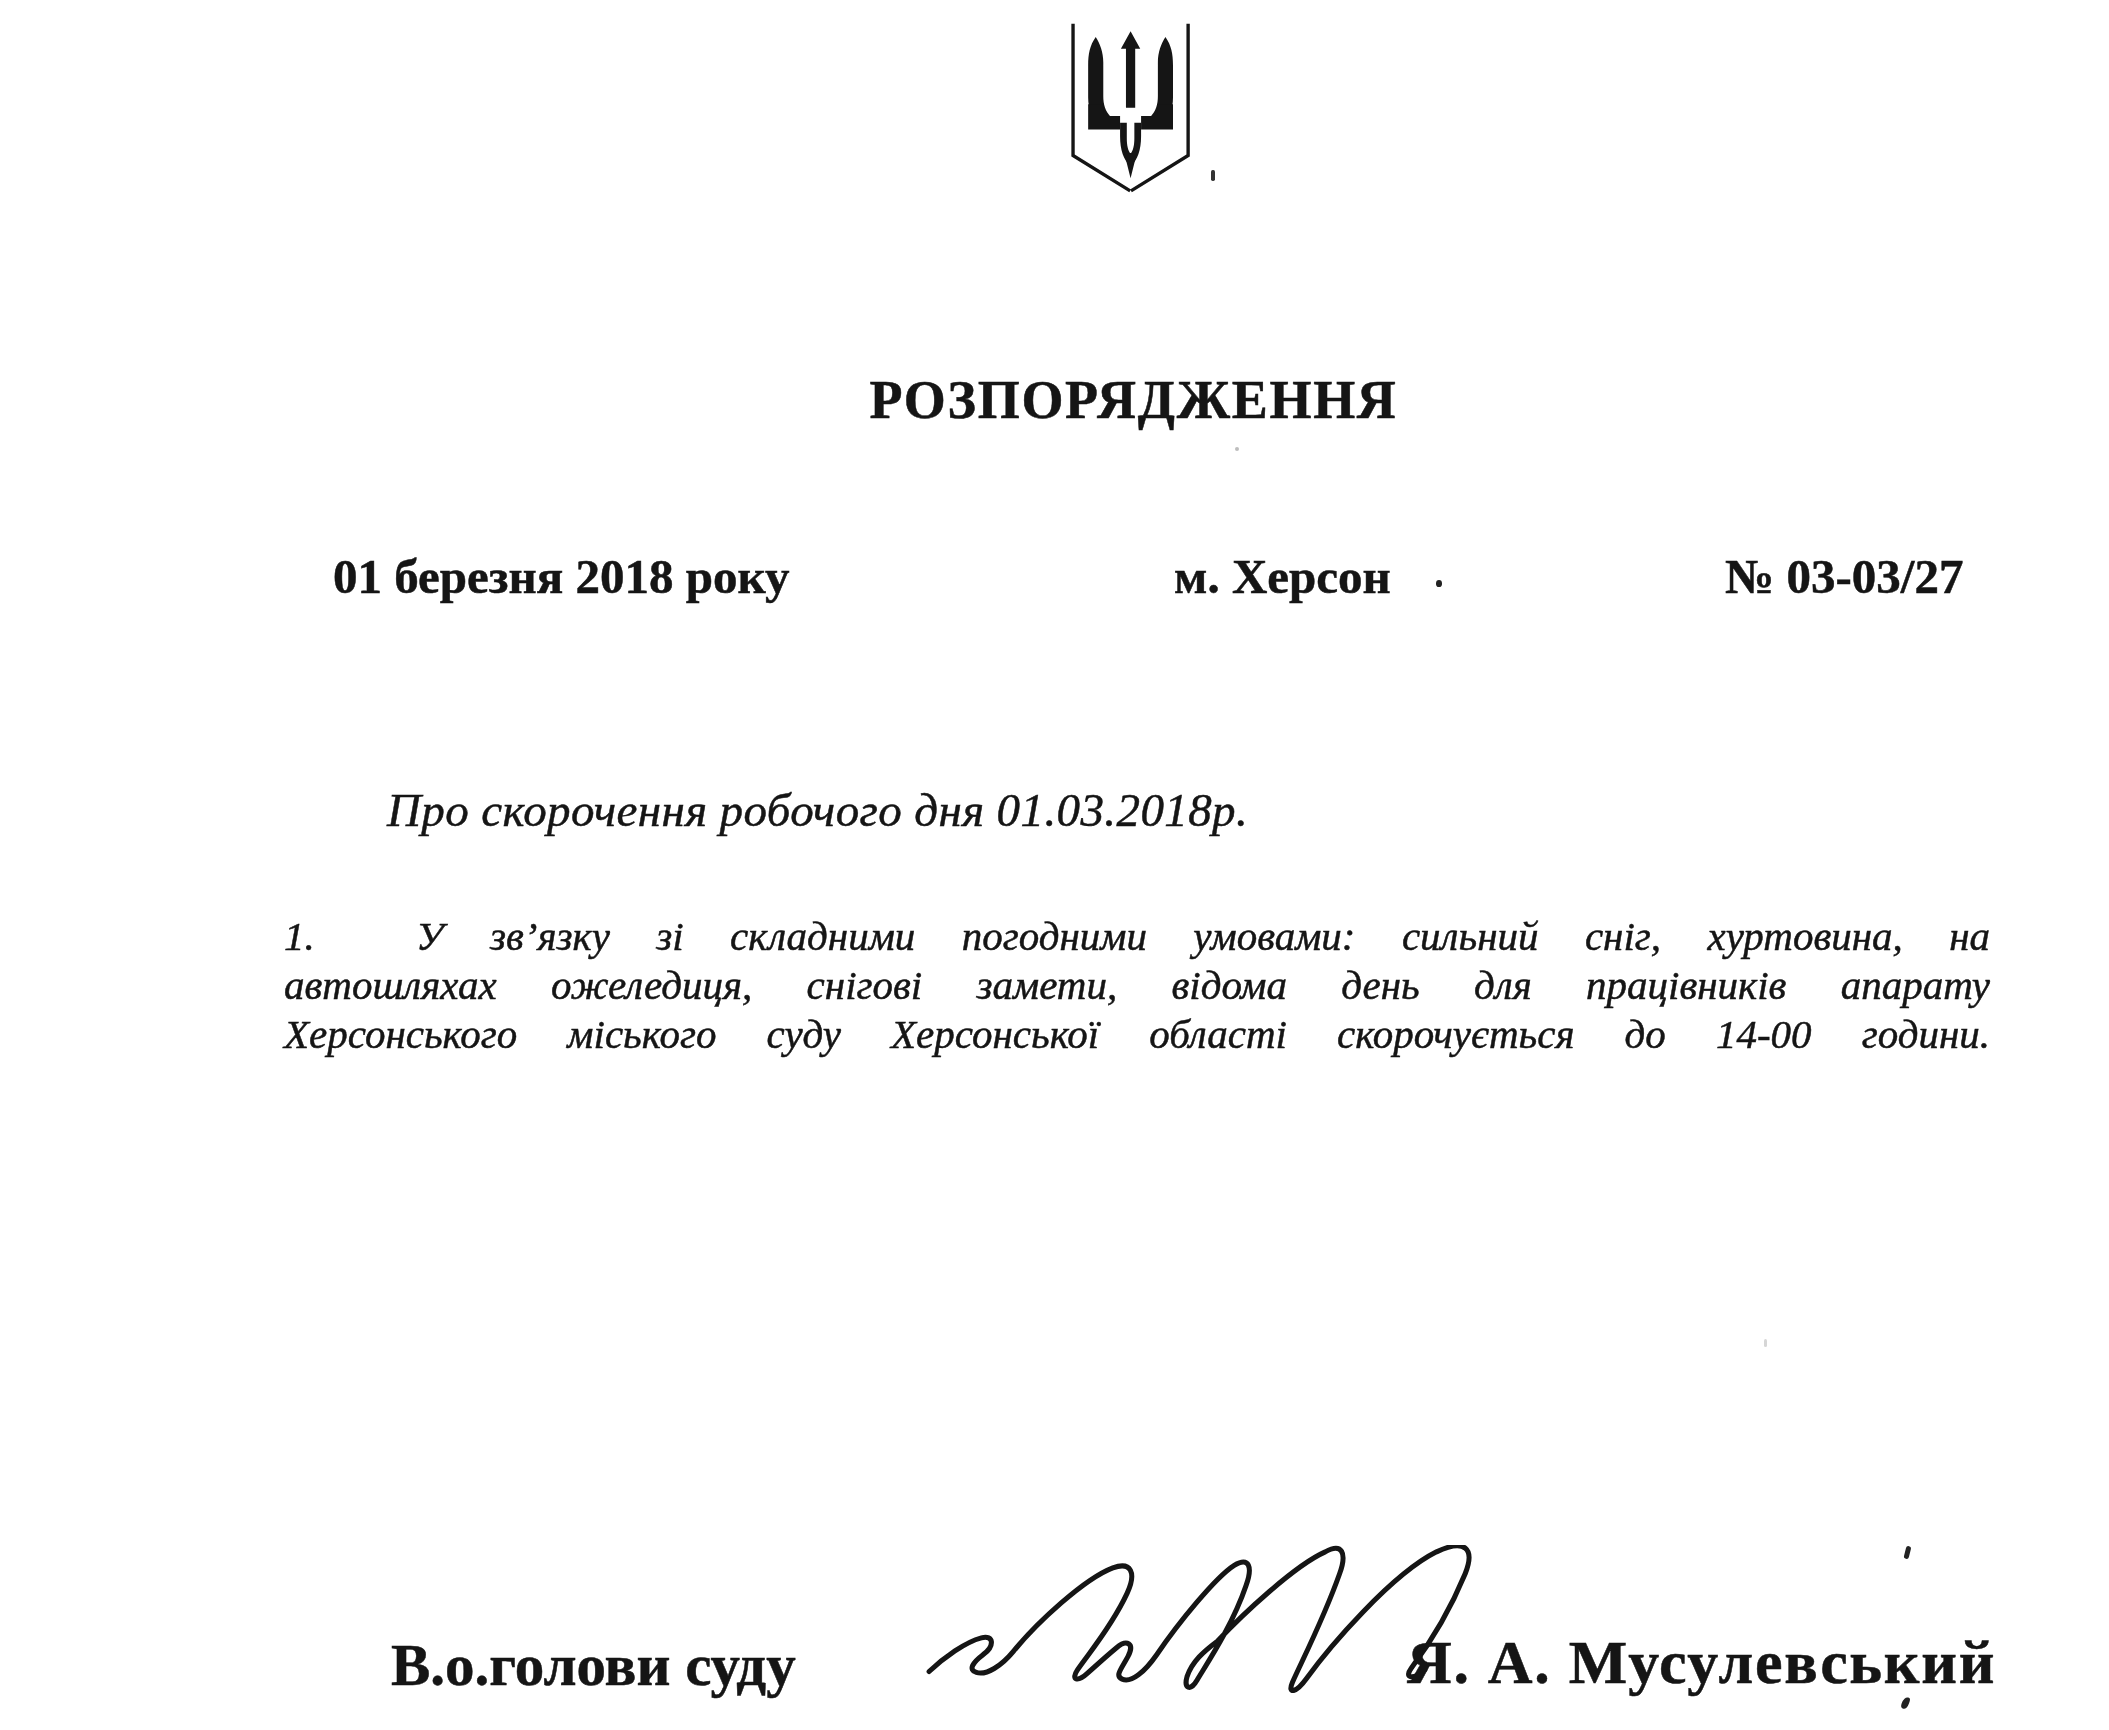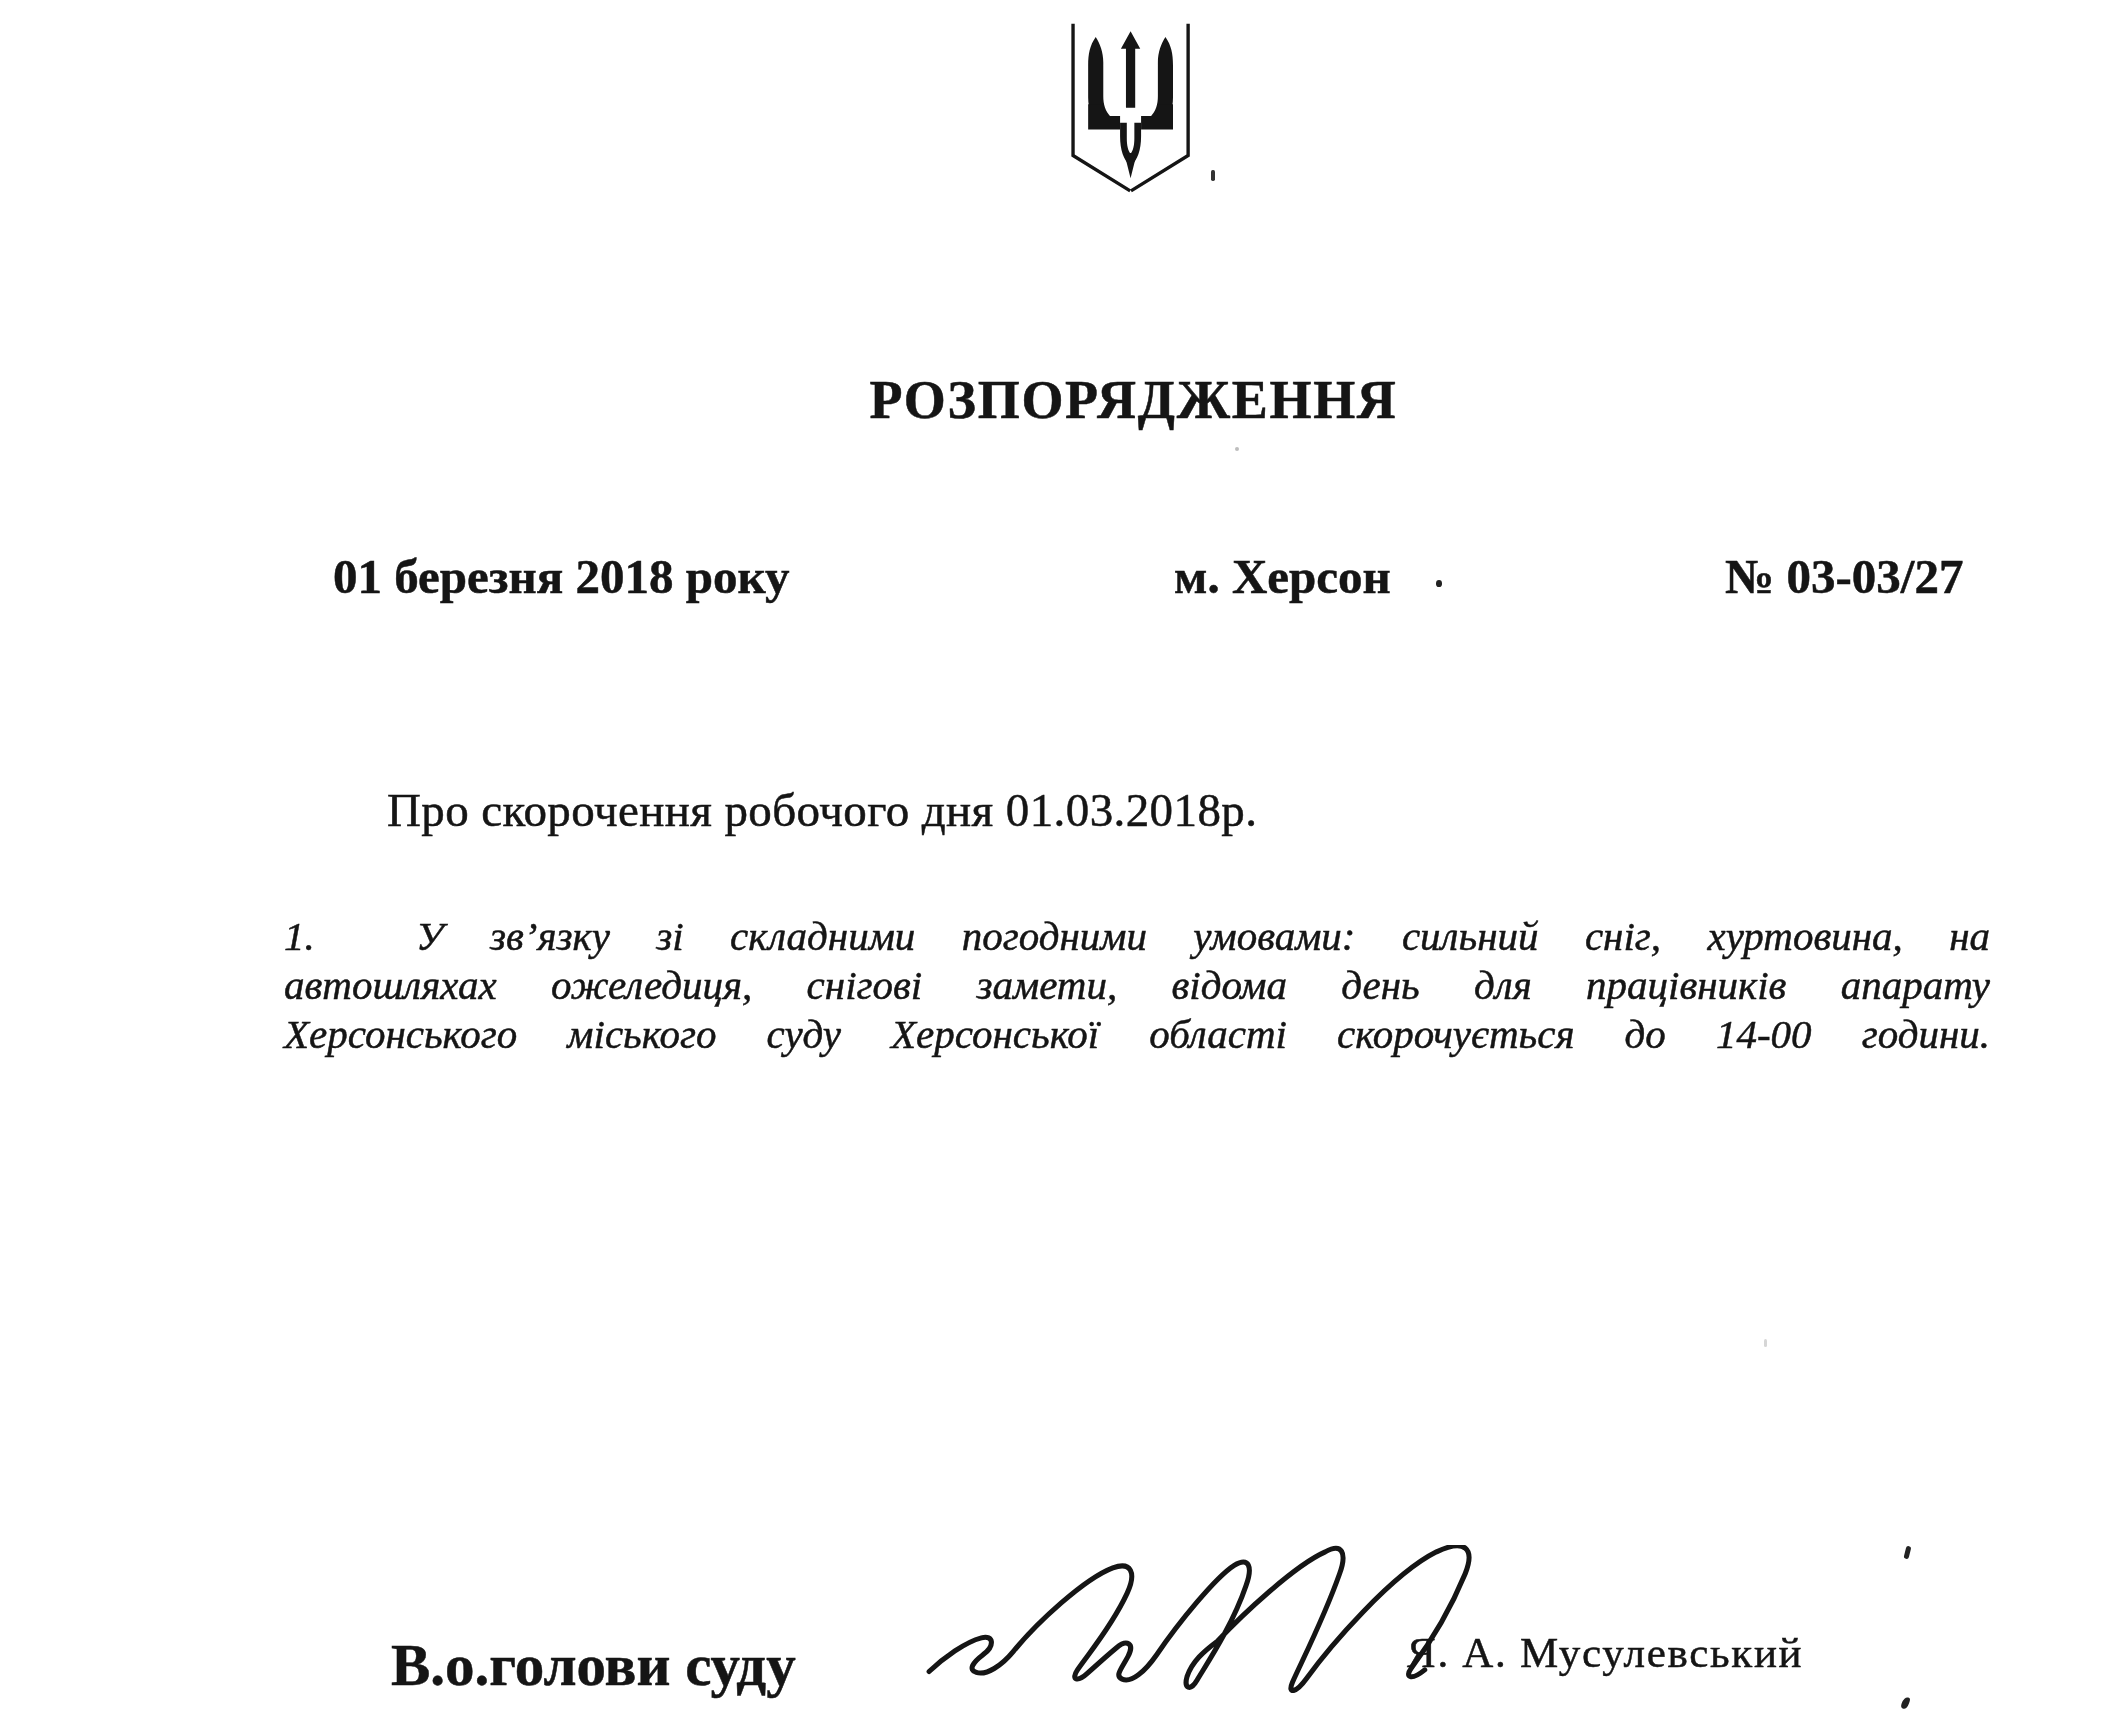--- a/index.html
+++ b/index.html
@@ -18,34 +18,34 @@
     font-size:55px;font-weight:bold;letter-spacing:0.8px;
   }
   .doc-type{
     position:absolute;left:290px;top:369px;width:1687px;text-align:center;
     font-size:54px;font-weight:bold;letter-spacing:1.7px;
   }
   .meta-date{left:333px;top:552px;font-size:49px;font-weight:bold;}
   .meta-place{left:1158px;top:552px;font-size:49px;font-weight:bold;margin-left:16px;}
   .meta-number{left:1725px;top:552px;font-size:49px;font-weight:bold;}
 
-  .subject{left:387px;top:787px;font-size:47px;letter-spacing:0.4px;}
+  .subject{left:387px;top:787px;font-size:47px;font-style:italic;letter-spacing:0.4px;}
 
   .para{position:absolute;left:284px;width:1706px;font-size:41px;line-height:49px;
         word-spacing:1.7px;}
   .para-1{top:912px;font-style:italic;}
   .para-2{top:1171px;}
   .line{text-align:justify;}
   .jl{text-align-last:justify;}
   .ll{text-align-last:left;}
   .pnum{display:inline-block;width:132px;}
   .para-2 .pnum{width:148px;}
 
   .sig-label{left:391px;top:1636px;font-size:59px;font-weight:bold;text-align:center;}
-  .sig-name{left:1407px;top:1631px;font-size:43px;font-weight:normal;letter-spacing:1.7px;}
+  .sig-name{left:1407px;top:1631px;font-size:62px;font-weight:bold;letter-spacing:1.7px;}
   .signature{position:absolute;left:919px;top:1545px;width:590px;height:173px;}
 
   .speck{position:absolute;background:#222;}
   .speck-place-dot{left:1436px;top:580px;width:5.9px;height:6.7px;border-radius:50%;}
   .speck-i{left:1211px;top:170px;width:4.2px;height:11px;border-radius:1.7px;background:#333;}
   .speck-apostrophe{left:1905px;top:1546px;width:5px;height:12.6px;border-radius:2.5px;transform:rotate(14deg);}
   .speck-comma{left:1902px;top:1697px;width:6.7px;height:11.8px;border-radius:70% 30% 60% 40%;transform:rotate(18deg);}
   .speck-faint-1{left:1235px;top:447px;width:4.2px;height:4.2px;background:#9a9a9a;opacity:.65;border-radius:50%;}
   .speck-faint-2{left:1764px;top:1339px;width:3.4px;height:8.4px;background:#b5b5b5;opacity:.55;border-radius:1.7px;}
 </style>

